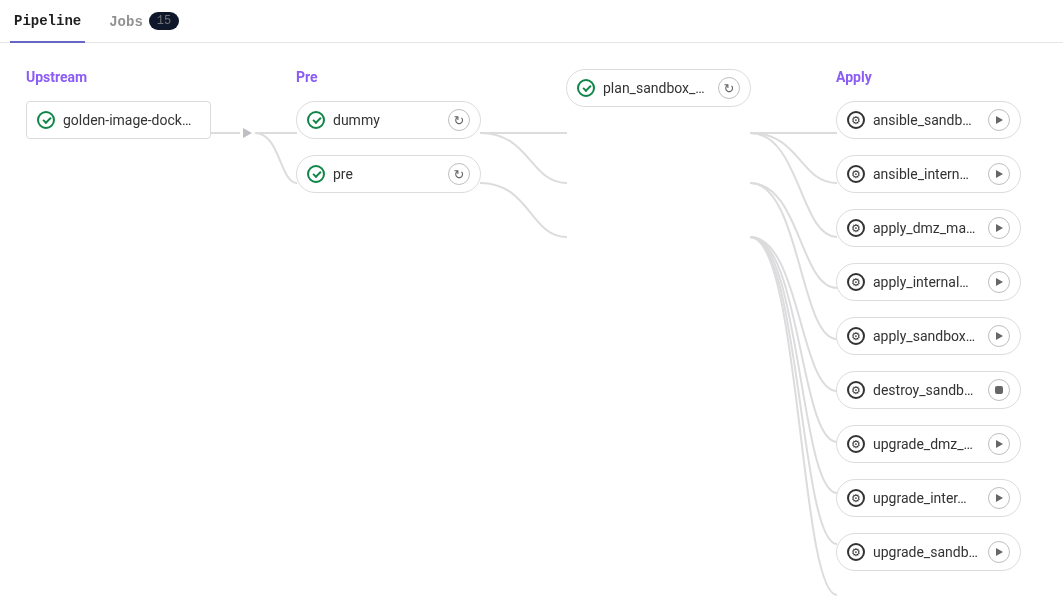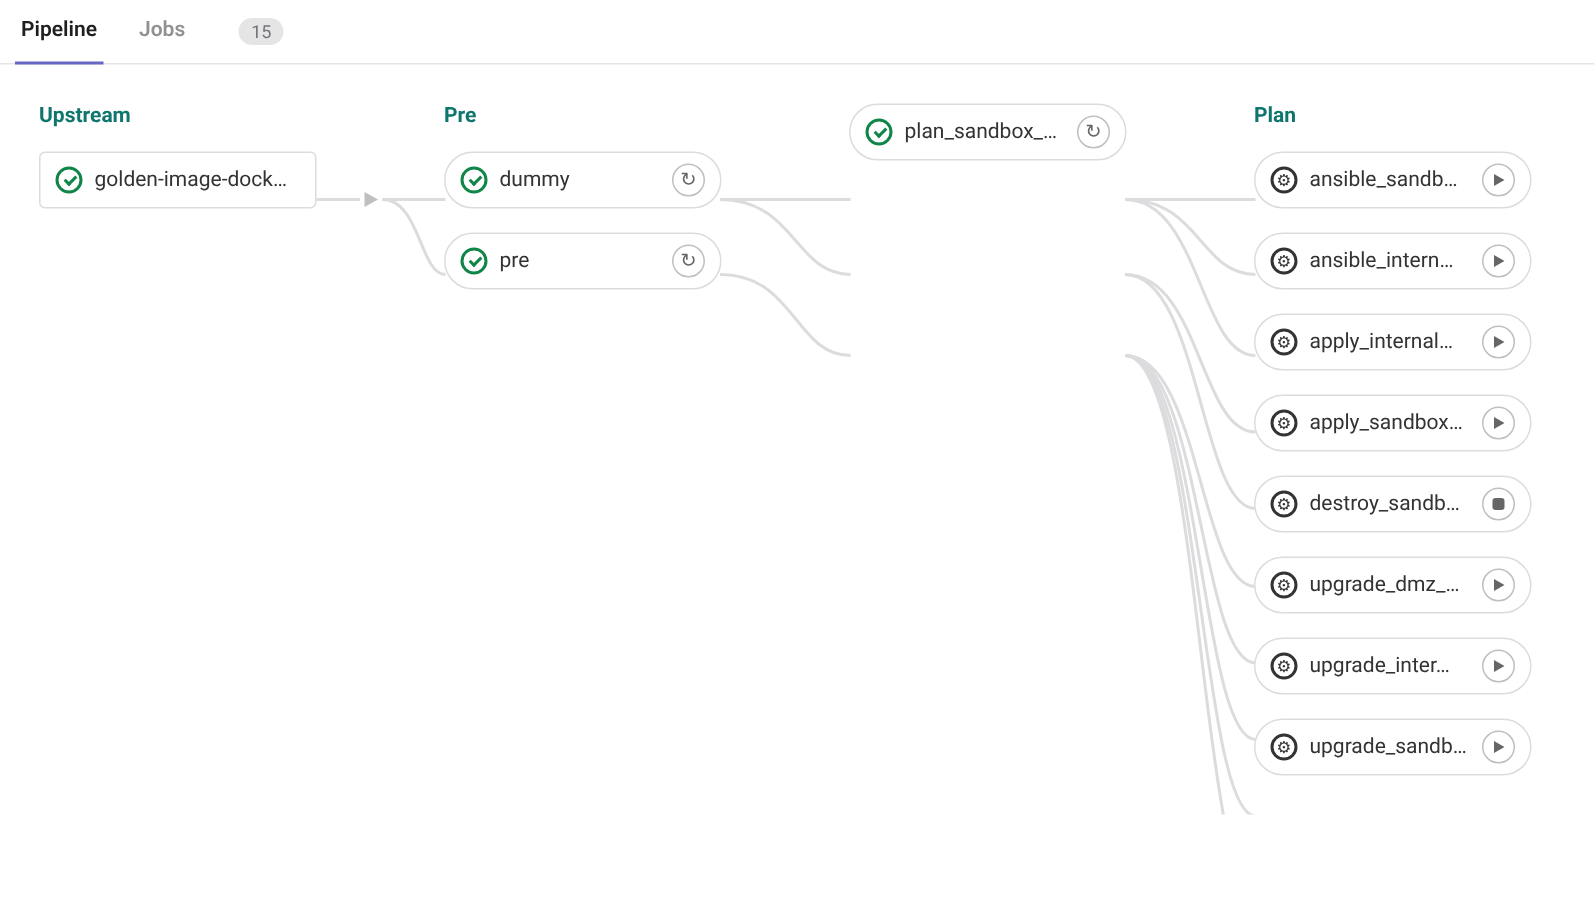--- a/index.html
+++ b/index.html
@@ -15,60 +15,60 @@
     
     
     .tabs {
       display: flex;
       gap: 20px;
       padding: 12px 10px 0 10px;
       border-bottom: 1px solid #e5e5e5;
     }
     .tab {
       display: flex;
-      align-items: flex-start;
+      align-items: flex-end;
       gap: 6px;
       padding: 0 4px 12px 4px;
       cursor: pointer;
       color: #919191;
       font-weight: 600;
+      font-family: Liberation Mono, monospace;
     }
     .tab.active {
       color: #1f1f1f;
       border-bottom: 2px solid #6666c4;
       margin-bottom: -1px;
     }
     .tab-badge {
-      background: #e5e5e5;
+      background: #0f172a;
       color: #737278;
       border-radius: 10px;
       padding: 2px 8px;
       font-size: 12px;
       font-weight: 400;
-      margin-left: 30px;
     }
     
     
     .pipeline {
       position: relative;
       display: flex;
       gap: 85px;
       padding: 26px 26px;
     }
     
     .stage {
       display: flex;
       flex-direction: column;
       width: 185px;
     }
     .stage-upstream { width: 185px; }
     
     .stage-header {
       font-weight: 700;
-      color: #0f766e;
+      color: #8b5cf6;
       margin-bottom: 16px;
       font-size: 14px;
     }
     
     .job-list {
       display: flex;
       flex-direction: column;
       gap: 16px;
     }
     
@@ -256,38 +256,45 @@
           <span class="icon icon-success"></span>
           <span class="job-label">plan_sandbox_…</span>
           <span class="job-action">
             <span class="icon icon-retry"></span>
           </span>
         </div>
       </div>
   </div>
 
   <div class="stage">
-    <div class="stage-header">Plan</div>
+    <div class="stage-header">Apply</div>
     <div class="job-list" id="apply-list">
         <div class="job">
           <span class="icon icon-gear"></span>
           <span class="job-label">ansible_sandb…</span>
           <span class="job-action">
             <span class="icon icon-play"></span>
           </span>
         </div>
         <div class="job">
           <span class="icon icon-gear"></span>
           <span class="job-label">ansible_intern…</span>
           <span class="job-action">
             <span class="icon icon-play"></span>
           </span>
         </div>
         <div class="job">
           <span class="icon icon-gear"></span>
+          <span class="job-label">apply_dmz_ma…</span>
+          <span class="job-action">
+            <span class="icon icon-play"></span>
+          </span>
+        </div>
+        <div class="job">
+          <span class="icon icon-gear"></span>
           <span class="job-label">apply_internal…</span>
           <span class="job-action">
             <span class="icon icon-play"></span>
           </span>
         </div>
         <div class="job">
           <span class="icon icon-gear"></span>
           <span class="job-label">apply_sandbox…</span>
           <span class="job-action">
             <span class="icon icon-play"></span>

